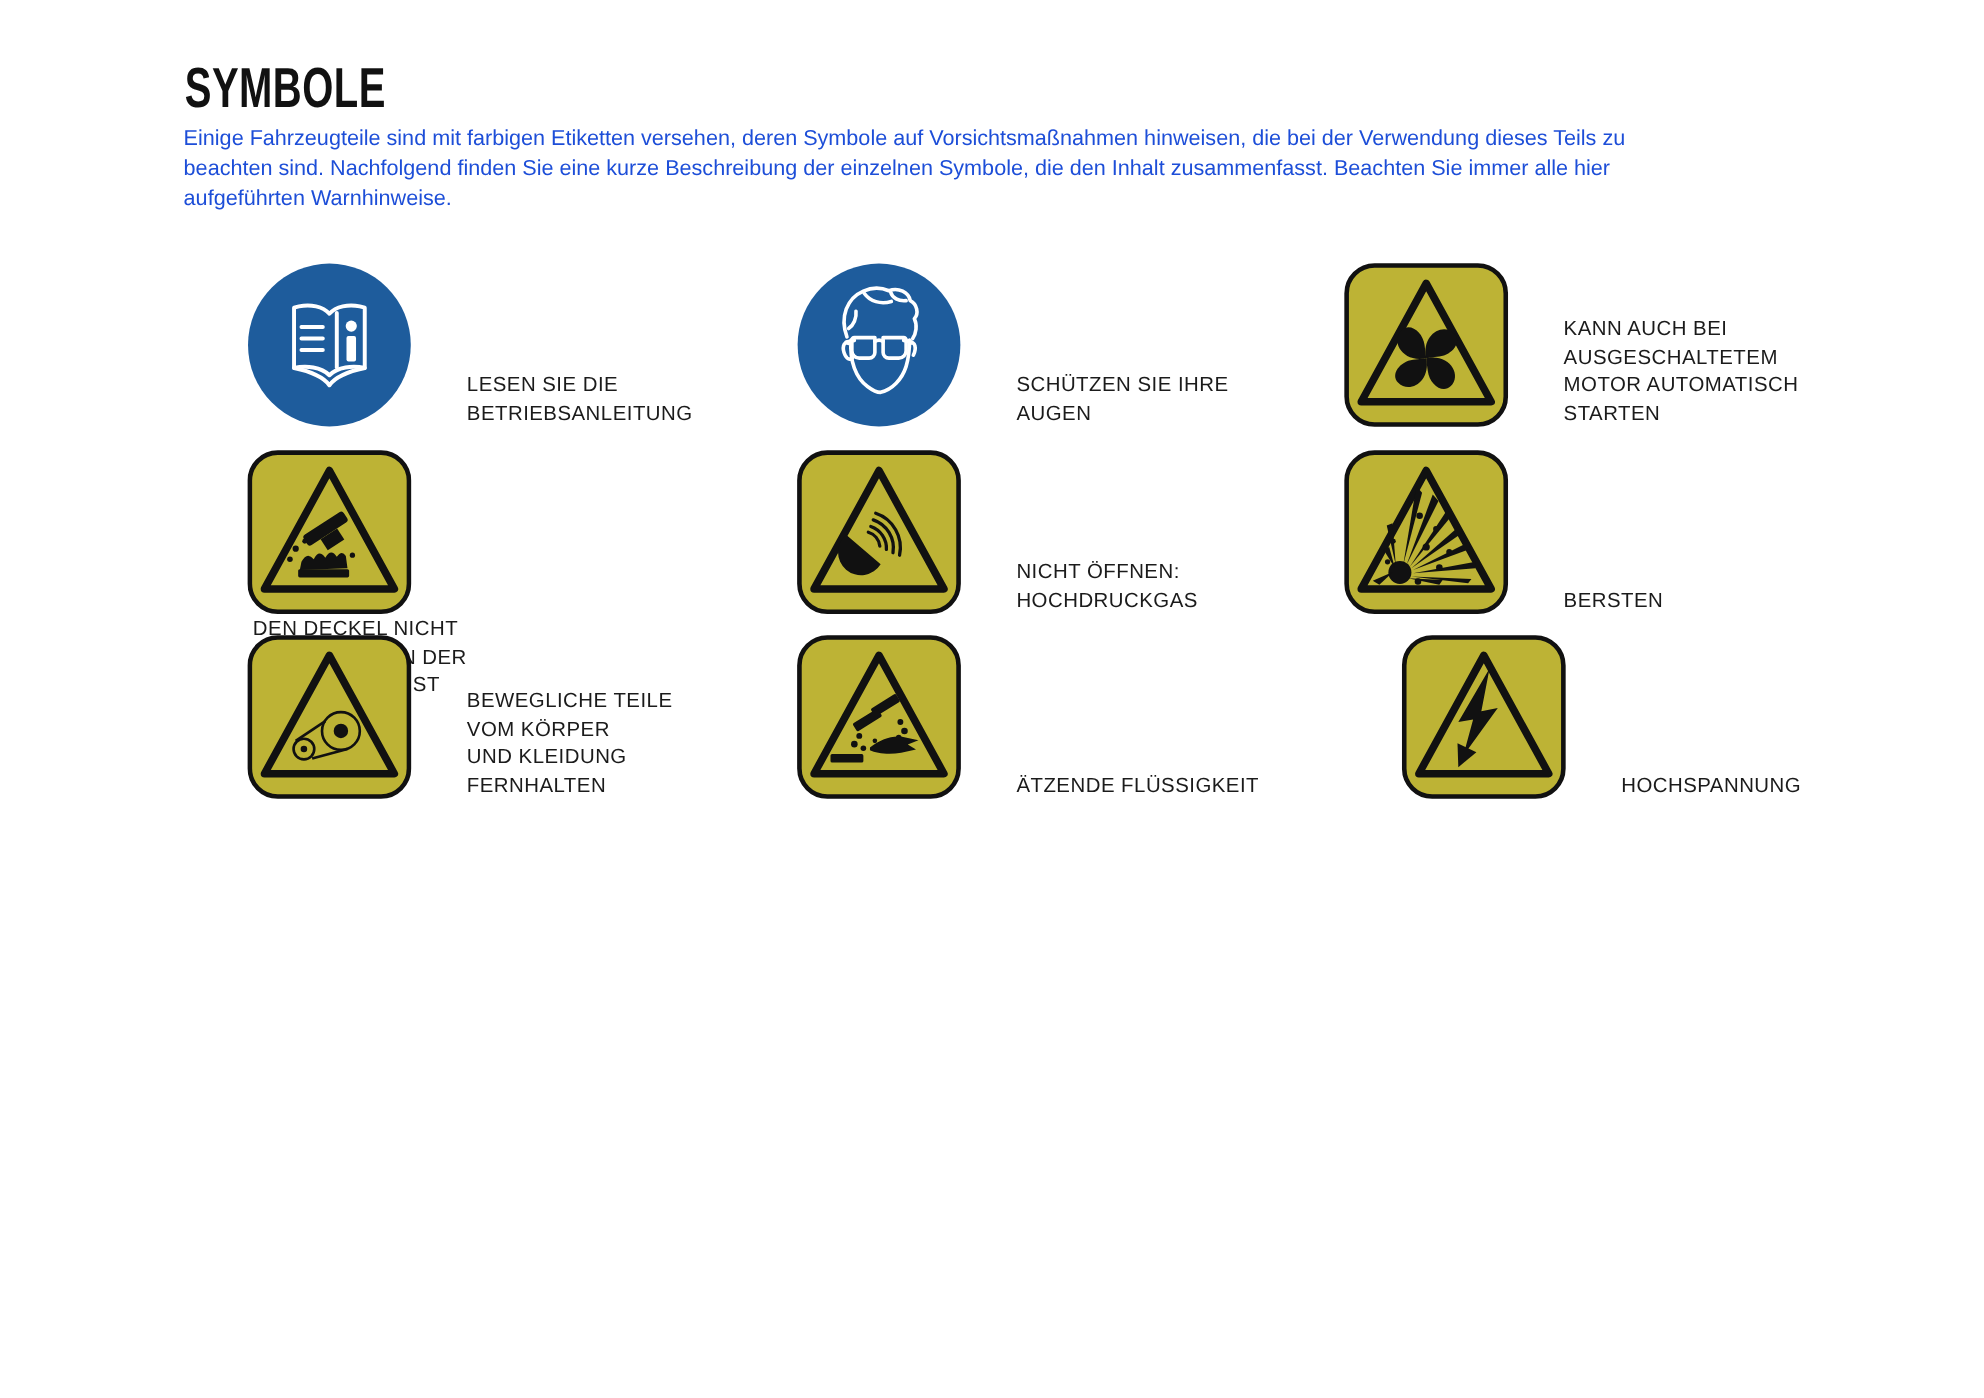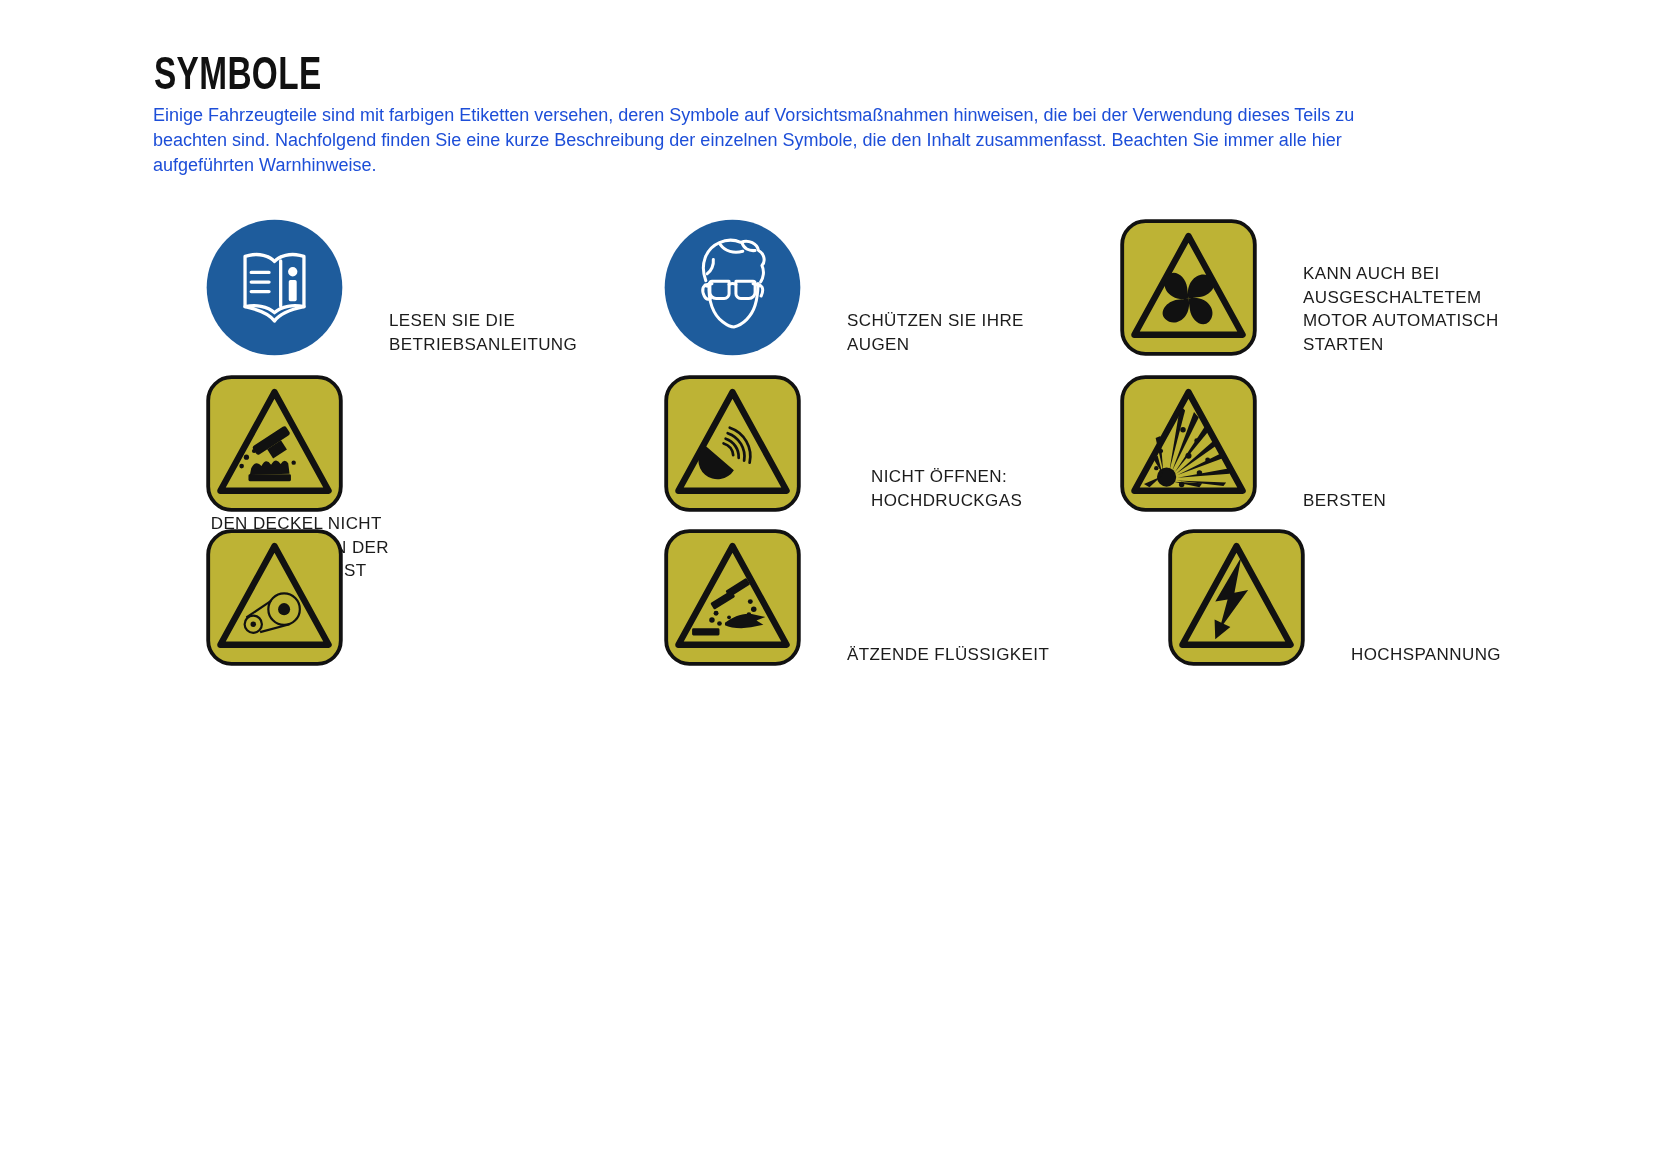--- a/index.html
+++ b/index.html
@@ -37,21 +37,21 @@
     margin-right:46px;
     display:block;
   }
   .icon svg{width:137px;height:137px;display:block;}
   .label{
     font-size:17px;line-height:23.5px;letter-spacing:0.4px;
     white-space:pre-line;color:#1b1b1b;
   }
   
   .r1c1{left:206px;top:219px;} .r1c2{left:664px;top:219px;} .r1c3{left:1120px;top:219px;}
-  .r2c1{left:206px;top:375px;flex-direction:column;} .r2c2{left:664px;top:375px;gap:24px;} .r2c3{left:1120px;top:375px;}
+  .r2c1{left:206px;top:375px;flex-direction:column;} .r2c2{left:664px;top:375px;} .r2c3{left:1120px;top:375px;}
   .r3c1{left:206px;top:529px;} .r3c2{left:664px;top:529px;} .r3c3{left:1120px;top:529px;margin-left:48px;}
 </style>
 </head>
 <body>
 
 <h1 class="page-title">SYMBOLE</h1>
 
 <p class="intro">Einige Fahrzeugteile sind mit farbigen Etiketten versehen, deren Symbole auf Vorsichtsmaßnahmen hinweisen, die bei der Verwendung dieses Teils zu
 beachten sind. Nachfolgend finden Sie eine kurze Beschreibung der einzelnen Symbole, die den Inhalt zusammenfasst. Beachten Sie immer alle hier
 aufgeführten Warnhinweise.</p>
@@ -200,20 +200,24 @@
         <g stroke="#111" stroke-width="1.6" fill="none">
           <circle cx="57" cy="58.5" r="11.5"></circle>
           <circle cx="34.5" cy="69.5" r="6.3"></circle>
           <path d="M47.5 52.5 L29.5 64.5"></path>
           <path d="M61 69.5 L39.5 75.3"></path>
         </g>
         <circle cx="57" cy="58.5" r="4.4" fill="#111"></circle>
         <circle cx="34.5" cy="69.5" r="2" fill="#111"></circle>
       </svg>
     </span>
+    <span class="label">BEWEGLICHE TEILE
+VOM KÖRPER
+UND KLEIDUNG
+FERNHALTEN</span>
   </div>
 
   <div class="cell r3c2">
     <span class="icon">
       <svg viewBox="0 0 100 100">
         <rect x="1.6" y="1.6" width="96.8" height="96.8" rx="17" fill="#bdb335" stroke="#111" stroke-width="2.8"></rect>
         <path d="M50 12.5 L89.5 84.5 L10.5 84.5 Z" fill="none" stroke="#111" stroke-width="4.6" stroke-linejoin="round"></path>
         <g fill="#111">
           <g transform="rotate(-32 54 43)">
             <rect x="45" y="40" width="18" height="5.6" rx="1"></rect>

